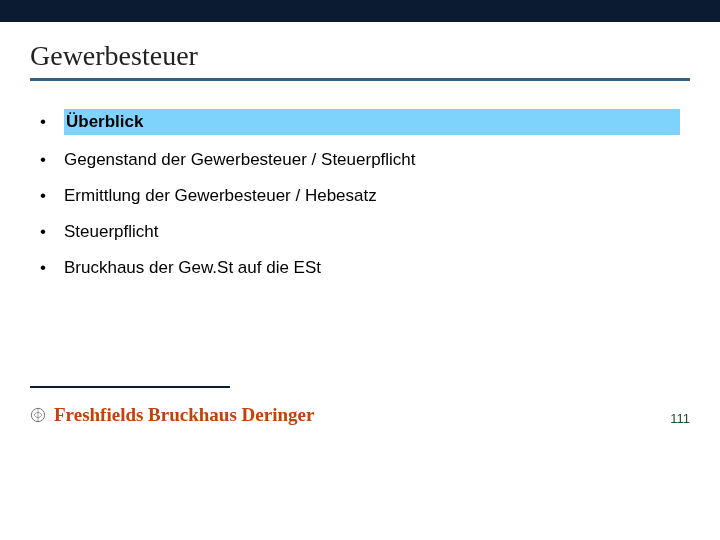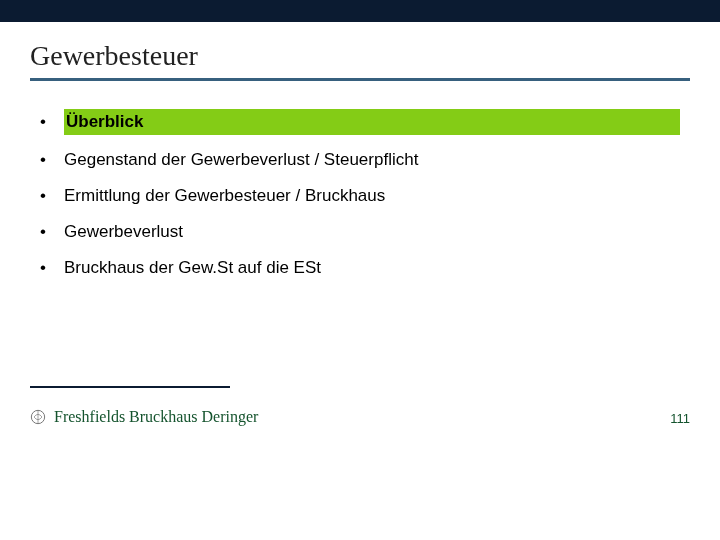--- a/index.html
+++ b/index.html
@@ -51,21 +51,21 @@
   .item .bullet {
     width: 24px;
     flex-shrink: 0;
     text-align: left;
   }
   .item .label {
     flex: 1;
   }
   .item.highlight .label {
     font-weight: bold;
-    background: #84cc16;
+    background: #7dd3fc;
     padding: 2px 4px 2px 2px;
     display: inline-block;
     width: 540px;
     box-sizing: border-box;
   }
   .footer {
     position: absolute;
     left: 30px;
     right: 30px;
     bottom: 18px;
@@ -87,22 +87,23 @@
     gap: 8px;
     color: #4a4a4a;
   }
   .brand-icon {
     width: 16px;
     height: 16px;
     flex-shrink: 0;
   }
   .brand-text {
     font-family: Georgia, "Times New Roman", serif;
-    font-size: 16px;
-    color: #14532d;
+    font-size: 19px;
+    color: #c2410c;
+    font-weight: bold;
   }
   .page-num {
     font-size: 13px;
     color: #14532d;
   }
 </style>
 </head>
 <body>
 
 <div class="slide">
@@ -113,29 +114,29 @@
     <div class="rule"></div>
   </div>
 
   <div class="content">
     <div class="item highlight">
       <span class="bullet">•</span>
       <span class="label">Überblick</span>
     </div>
     <div class="item">
       <span class="bullet">•</span>
-      <span class="label">Gegenstand der Gewerbeverlust / Steuerpflicht</span>
+      <span class="label">Gegenstand der Gewerbesteuer / Steuerpflicht</span>
     </div>
     <div class="item">
       <span class="bullet">•</span>
-      <span class="label">Ermittlung der Gewerbesteuer / Bruckhaus</span>
+      <span class="label">Ermittlung der Gewerbesteuer / Hebesatz</span>
     </div>
     <div class="item">
       <span class="bullet">•</span>
-      <span class="label">Gewerbeverlust</span>
+      <span class="label">Steuerpflicht</span>
     </div>
     <div class="item">
       <span class="bullet">•</span>
       <span class="label">Bruckhaus der Gew.St auf die ESt</span>
     </div>
   </div>
 
   <div class="footer-rule"></div>
 
   <div class="footer">

